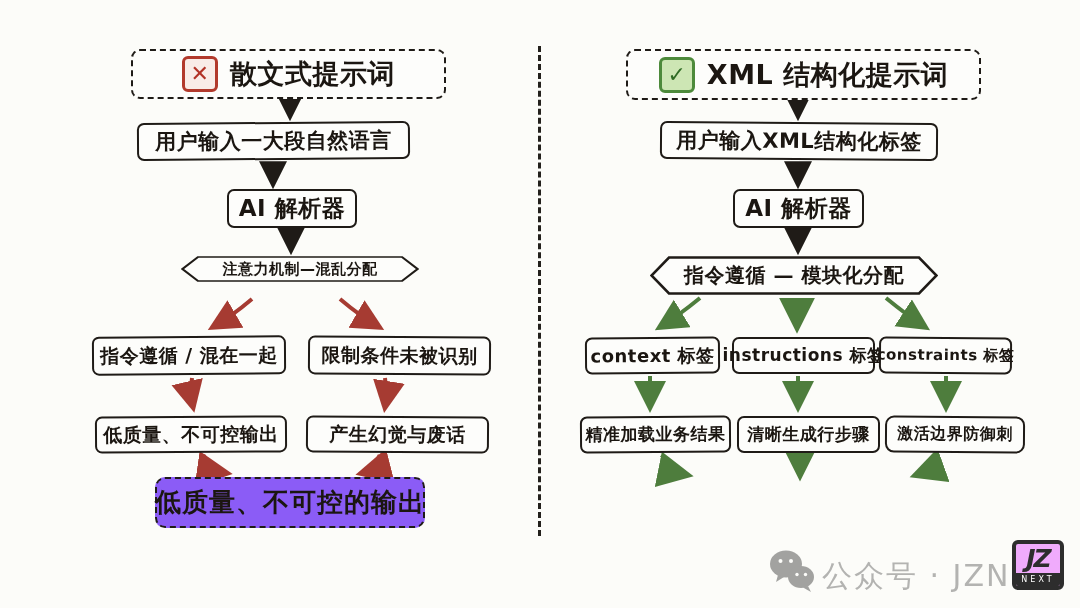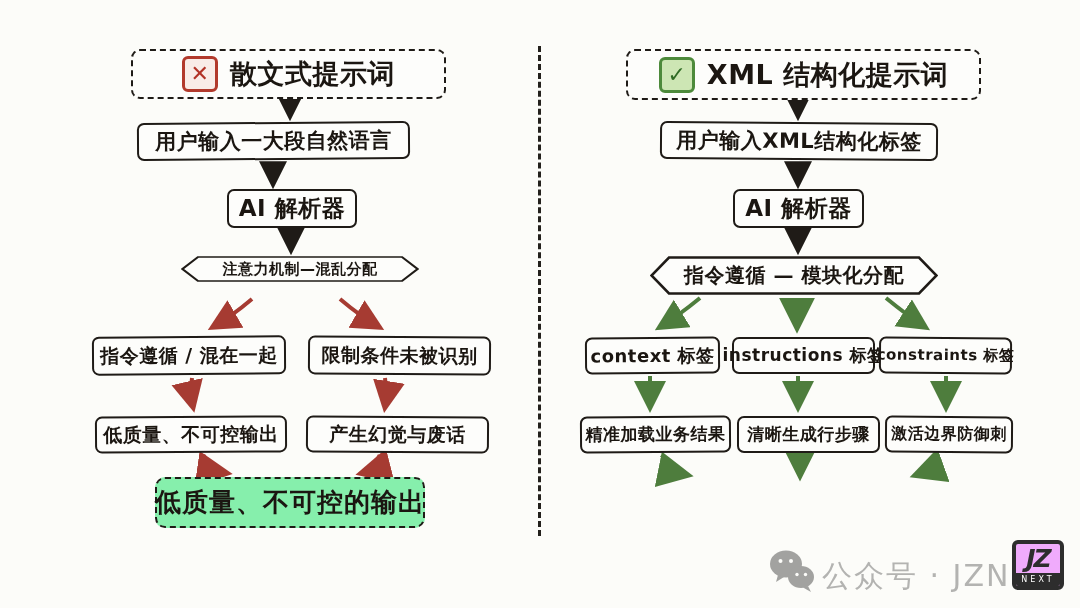--- a/index.html
+++ b/index.html
@@ -139,21 +139,21 @@
     <span>限制条件未被识别</span>
   </div>
 
   <div class="box rot-n05" style="left:95px;top:416px;width:192px;height:37px;font-size:19px;">
     <span>低质量、不可控输出</span>
   </div>
   <div class="box rot-p05" style="left:306px;top:416px;width:183px;height:37px;font-size:19px;">
     <span>产生幻觉与废话</span>
   </div>
 
-  <div class="box finalbox" style="left:155px;top:477px;width:270px;height:51px;background:#86efac;align-items:center;">
+  <div class="box finalbox" style="left:155px;top:477px;width:270px;height:51px;background:#8b5cf6;align-items:center;">
     <span>低质量、不可控的输出</span>
   </div>
 
   <div class="box dashedbox titlebox" style="left:626px;top:49px;width:355px;height:51px;">
     <span class="checkicon">✓</span>
     <span>XML 结构化提示词</span>
   </div>
 
   <div class="box rot-p05" style="left:660px;top:122px;width:278px;height:38px;font-size:21px;">
     <span>用户输入XML结构化标签</span>
@@ -179,21 +179,21 @@
   <div class="box rot-p05" style="left:879px;top:337px;width:133px;height:37px;font-size:15px;">
     <span>constraints 标签</span>
   </div>
 
   <div class="box rot-n05" style="left:580px;top:416px;width:151px;height:37px;font-size:17px;">
     <span>精准加载业务结果</span>
   </div>
   <div class="box" style="left:737px;top:416px;width:143px;height:37px;font-size:17px;">
     <span>清晰生成行步骤</span>
   </div>
-  <div class="box rot-p05" style="left:885px;top:416px;width:128px;height:37px;font-size:16px;">
+  <div class="box rot-p05" style="left:885px;top:416px;width:140px;height:37px;font-size:16px;border-radius:9px;">
     <span>激活边界防御刺</span>
   </div>
 
 
   <svg id="wechat-icon" width="48" height="44" viewBox="0 0 48 44">
     <ellipse cx="18" cy="15" rx="16" ry="13.5" fill="#a2a2a0"></ellipse>
     <path d="M10,26 L8,33 L16,28 Z" fill="#a2a2a0"></path>
     <circle cx="12.5" cy="12" r="2" fill="#fcfcf9"></circle>
     <circle cx="23" cy="12" r="2" fill="#fcfcf9"></circle>
     <ellipse cx="33" cy="28" rx="13" ry="11" fill="#a2a2a0"></ellipse>

